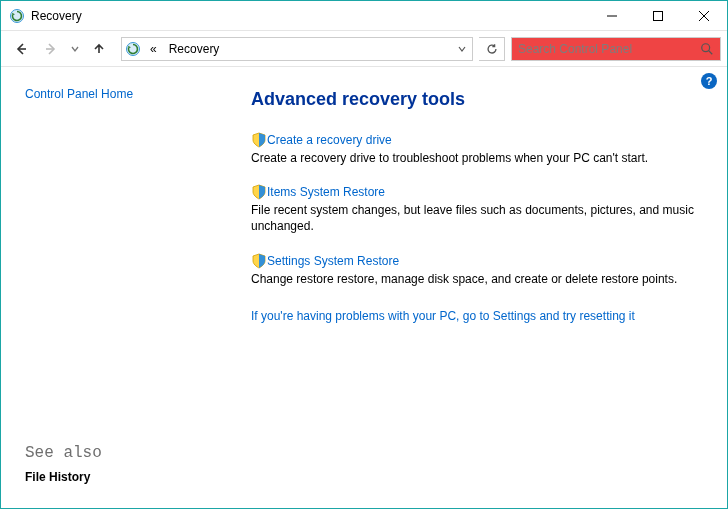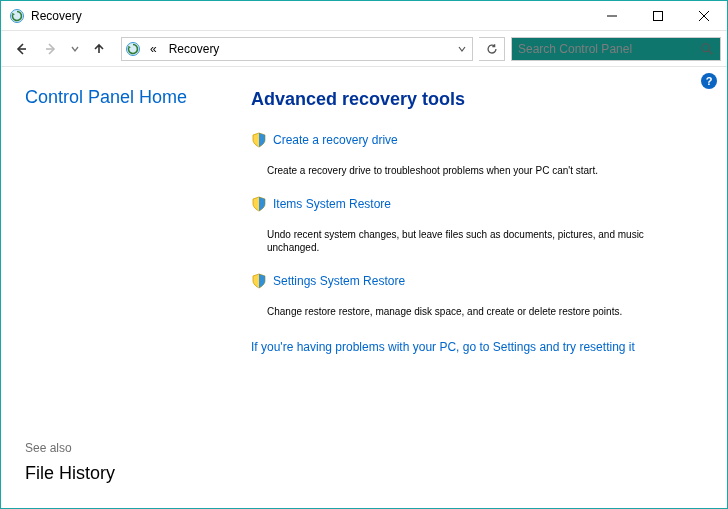--- a/index.html
+++ b/index.html
@@ -94,21 +94,21 @@
     display: inline-flex; align-items: center; justify-content: center;
     color: #555; background:#fff;
   }
   .searchwrap {
     width: 210px;
     height: 24px;
     border: 1px solid #ccc;
     margin-left: 4px;
     display: flex;
     align-items: center;
-    background: #0f766e;
+    background: #ef4444;
   }
   .searchwrap input {
     border: none;
     outline: none;
     flex: 1;
     font-size: 12px;
     padding: 0 6px;
     color: #000;
     background: transparent;
   }
@@ -125,29 +125,30 @@
     position: relative;
   }
   .sidebar {
     width: 220px;
     padding: 20px 18px 12px 24px;
     display: flex;
     flex-direction: column;
   }
   .sidebar-link {
     color: #0066cc;
-    font-size: 18px;
+    font-size: 12px;
     margin-bottom: 12px;
     cursor: pointer;
   }
   .sidebar-spacer { flex: 1; }
   .seealso-head {
     color: #6f6f6f;
-    font-size: 12px;
+    font-size: 16px;
     margin-bottom: 8px;
+    font-family: Liberation Mono, monospace;
   }
   .main {
     flex: 1;
     padding: 20px 28px 20px 30px;
     position: relative;
   }
   .help-icon {
     position: absolute;
     top: 6px; right: 10px;
     width: 16px; height: 16px;
@@ -164,38 +165,37 @@
     font-weight: 700;
     font-size: 18px;
     margin: 2px 0 22px 0;
   }
   .tool {
     margin-bottom: 18px;
   }
   .tool-head {
     display: flex;
     align-items: center;
-    gap: 6px;
     margin-bottom: 2px;
   }
   .shield-icon {
     width: 16px; height: 16px;
     display: inline-flex; align-items: center; justify-content: center;
   }
   .tool a, .link {
     color: #0066cc;
     text-decoration: none;
     font-size: 12px;
     cursor: pointer;
   }
   .tool-desc {
-    font-size: 10px;
+    font-size: 12px;
     color: #000;
     line-height: 1.35;
-    margin: 16px;
+    margin: 0;
   }
   .troubleshoot {
     margin-top: 22px;
   }
 </style>
 </head>
 <body>
 
 <div class="titlebar">
   <span class="icon-slot">
@@ -286,21 +286,21 @@
         </svg>
     </span>
   </div>
 </div>
 
 <div class="body">
   <div class="sidebar">
     <span class="sidebar-link">Control Panel Home</span>
     <span class="sidebar-spacer"></span>
     <span class="seealso-head">See also</span>
-    <span class="sidebar-link" style="color:#000;">File History</span>
+    <span class="sidebar-link" style="color:#000;font-weight:bold;">File History</span>
   </div>
 
   <div class="main">
     <span class="help-icon">?</span>
 
     <h1 class="page-heading">Advanced recovery tools</h1>
 
     <div class="tool">
       <div class="tool-head">
         <span class="shield-icon">
@@ -317,21 +317,21 @@
     <div class="tool">
       <div class="tool-head">
         <span class="shield-icon">
           <svg width="16" height="16" viewBox="0 0 16 16">
             <path d="M8 1 L14 3 V8 C14 12 8 15 8 15 C8 15 2 12 2 8 V3 Z" fill="#ffd54a" stroke="#d39e00" stroke-width="0.8"></path>
             <path d="M8 1 L14 3 V8 C14 12 8 15 8 15 Z" fill="#1e88e5" opacity="0.9"></path>
           </svg>
         </span>
         <a class="link">Items System Restore</a>
       </div>
-      <p class="tool-desc">Undo recent system changes, but leave files such as documents, pictures, and music unchanged.</p>
+      <p class="tool-desc">File recent system changes, but leave files such as documents, pictures, and music unchanged.</p>
     </div>
 
     <div class="tool">
       <div class="tool-head">
         <span class="shield-icon">
           <svg width="16" height="16" viewBox="0 0 16 16">
             <path d="M8 1 L14 3 V8 C14 12 8 15 8 15 C8 15 2 12 2 8 V3 Z" fill="#ffd54a" stroke="#d39e00" stroke-width="0.8"></path>
             <path d="M8 1 L14 3 V8 C14 12 8 15 8 15 Z" fill="#1e88e5" opacity="0.9"></path>
           </svg>
         </span>

